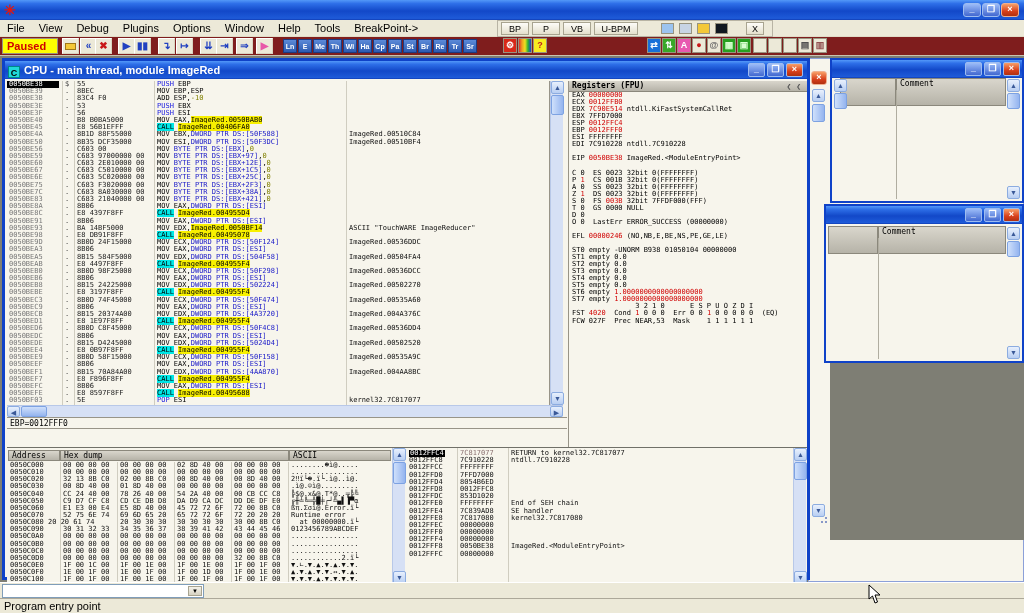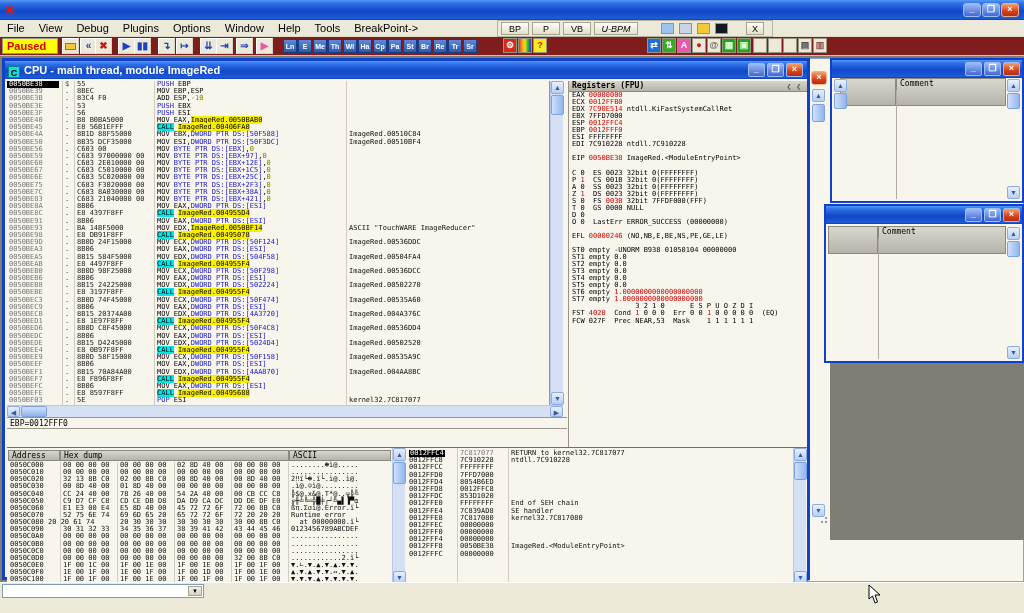--- a/index.html
+++ b/index.html
@@ -123,21 +123,21 @@
     <span class="tb-btn" style="left:982px">❐</span>
     <span class="tb-btn close" style="left:1001px">×</span>
   </div>
 
   <div class="abs" id="menubar">
     <span id="menu-items"><span class="menu-item">File</span><span class="menu-item">View</span><span class="menu-item">Debug</span><span class="menu-item">Plugins</span><span class="menu-item">Options</span><span class="menu-item">Window</span><span class="menu-item">Help</span><span class="menu-item">Tools</span><span class="menu-item">BreakPoint-&gt;</span></span>
     <div id="pluginbar">
         <span class="pb-btn" style="left: 3px; width: 28px;">BP</span>
         <span class="pb-btn" style="left: 34px; width: 28px;">P</span>
         <span class="pb-btn" style="left: 65px; width: 28px;">VB</span>
-        <span class="pb-btn" style="left: 96px; width: 44px; font-style: italic;">U-BPM</span>
+        <span class="pb-btn" style="left: 96px; width: 44px;">U-BPM</span>
         <span class="mini-ic" style="left: 163px; background: rgb(156, 196, 240);"></span>
         <span class="mini-ic" style="left: 181px; background: rgb(200, 212, 228);"></span>
         <span class="mini-ic" style="left: 199px; background: rgb(244, 200, 56);"></span>
         <span class="mini-ic" style="left: 217px; background: rgb(16, 24, 32);"></span>
         <span class="pb-btn" style="left: 248px; width: 18px;">X</span>
       </div>
   </div>
 
   <div class="abs" id="toolbar">
     <div id="status-box">Paused</div>
@@ -410,14 +410,17 @@
     </svg>
   </div>
 
   <div class="abs" id="cmdbar">
     <div id="combo">
       <span class="mono" style="font-size:8px;"></span>
       <span id="combo-btn">▼</span>
     </div>
   </div>
 
+  <div class="abs" id="statusbar">
+    <span>Program entry point</span>
+  </div>
 
 </div>
 
 </body></html>

